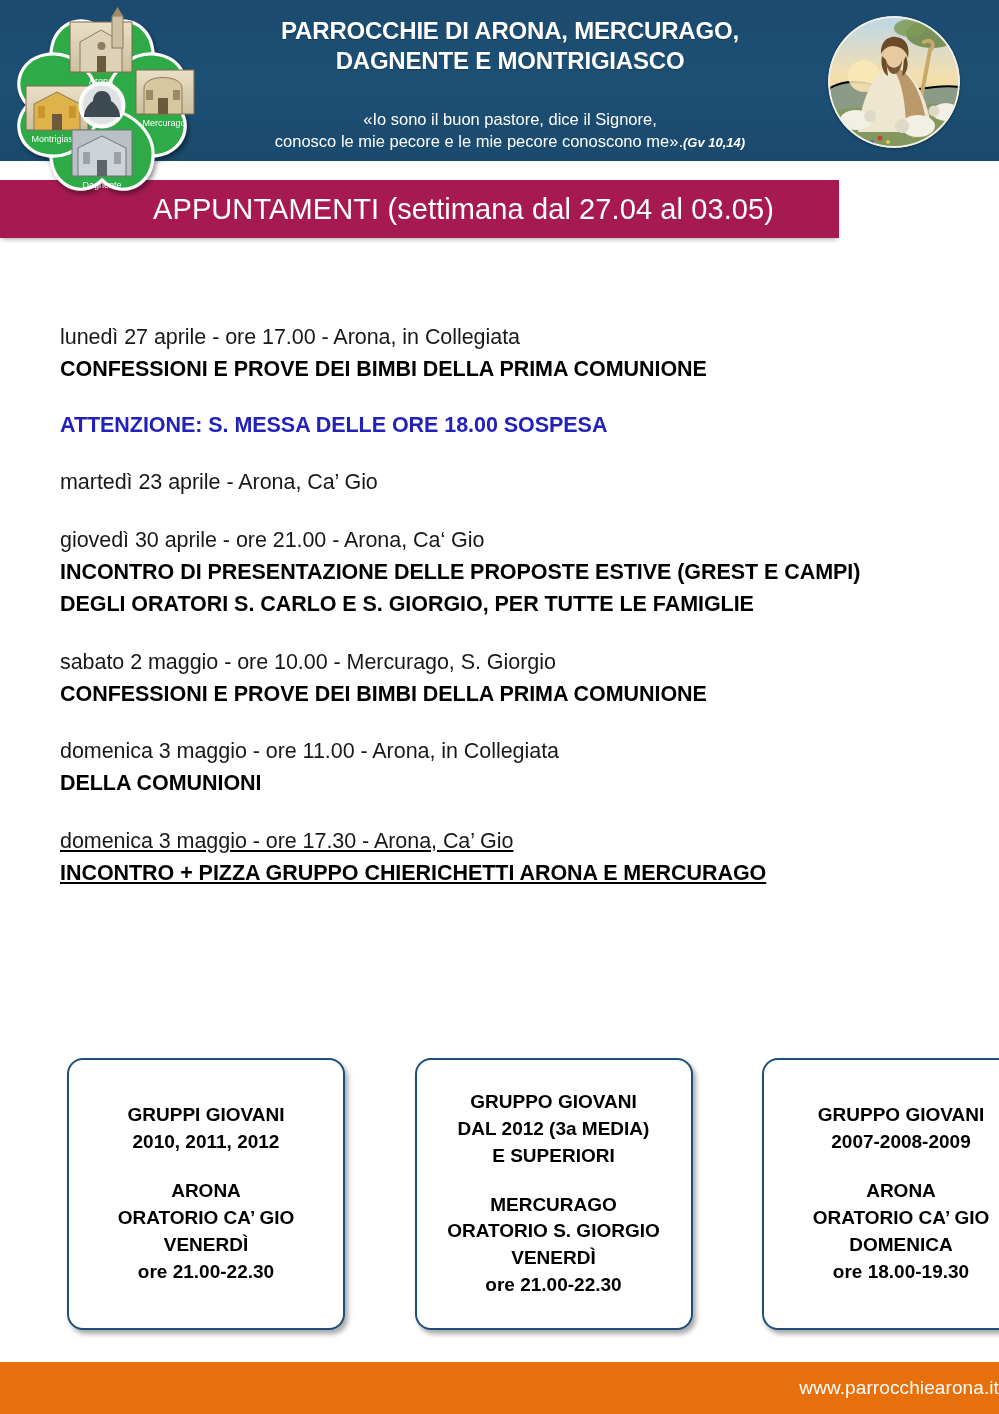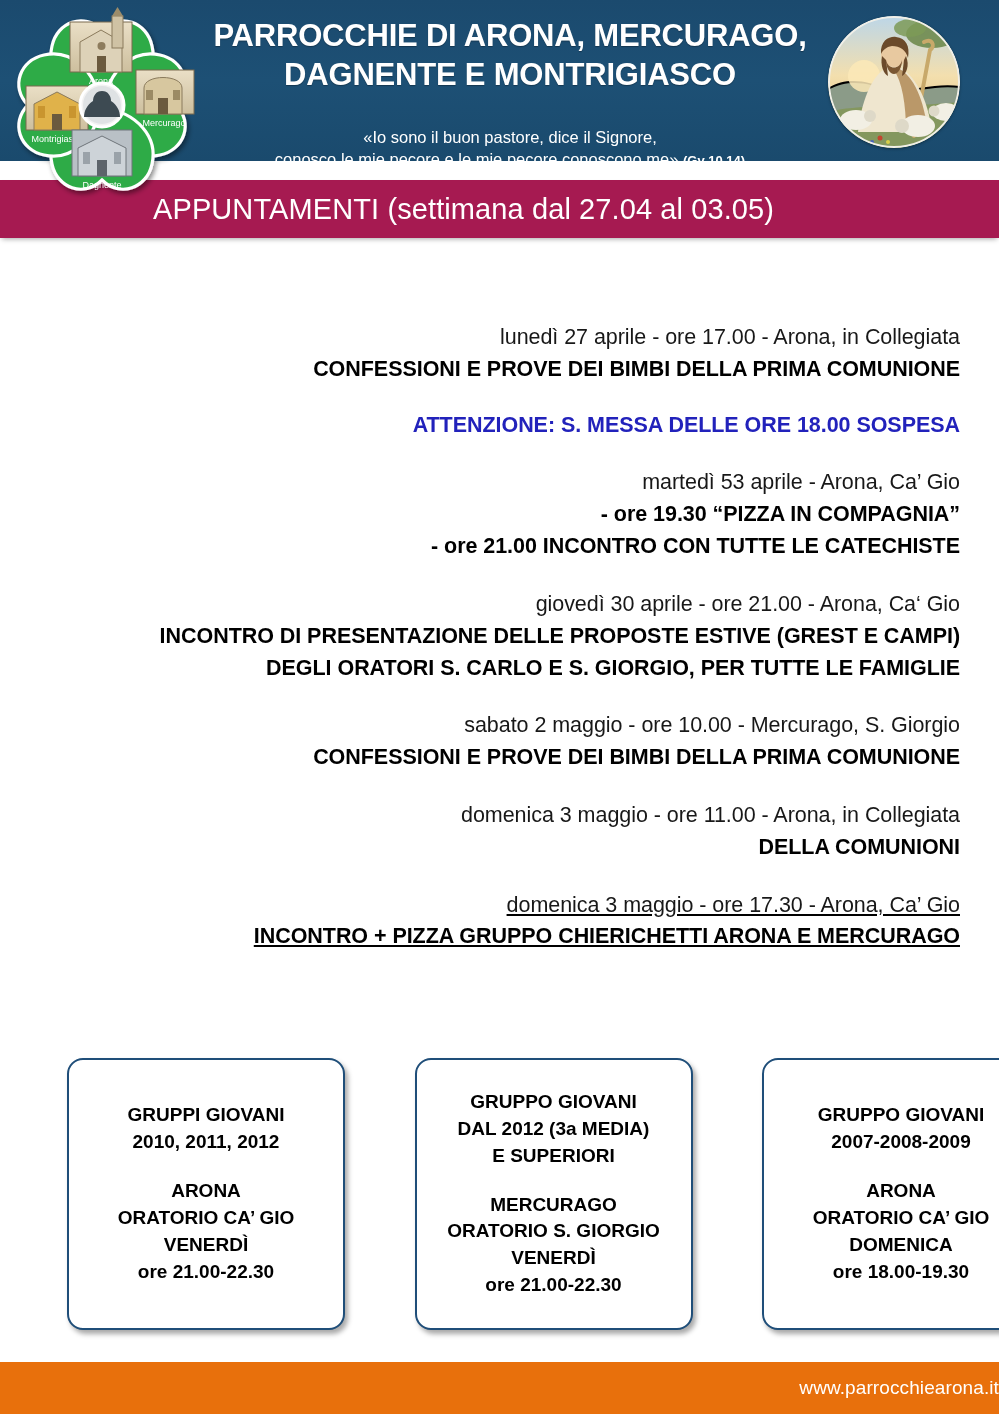--- a/index.html
+++ b/index.html
@@ -31,36 +31,37 @@
   .header-center {
     position: absolute;
     left: 200px;
     top: 16px;
     width: 620px;
     text-align: center;
     color: #ffffff;
   }
   .header-title {
     font-family: "Liberation Sans", sans-serif;
-    font-size: 31px;
+    font-size: 24px;
     font-weight: bold;
     line-height: 1.26;
     letter-spacing: -0.2px;
     white-space: pre-line;
     text-shadow: 0 1px 1px rgba(0,0,0,0.3);
   }
   .header-quote {
     margin-top: 11px;
     font-size: 16.5px;
     font-weight: normal;
     line-height: 1.32;
     white-space: pre-line;
   }
   .header-quote .ref {
     font-size: 13px;
+    font-style: italic;
     font-weight: bold;
   }
 
   
   .clover {
     position: absolute;
     left: 4px;
     top: 2px;
     width: 196px;
     height: 200px;
@@ -80,21 +81,21 @@
     z-index: 5;
     box-shadow: 0 1px 3px rgba(0,0,0,0.35);
   }
   .shepherd svg { display:block; }
 
   
   .titlebar {
     position: absolute;
     left: 0;
     top: 180px;
-    width: 999px;
+    width: 839px;
     height: 58px;
     background: #a61a51;
     box-shadow: 0 3px 5px -2px rgba(0,0,0,0.35);
     z-index: 2;
     text-decoration: underline;
   }
   .titlebar-text {
     position: absolute;
     left: 153px;
     top: 0;
@@ -109,21 +110,20 @@
 
   
   .body-area {
     position: absolute;
     left: 60px;
     top: 322px;
     width: 900px;
   }
   .event {
     margin-bottom: 26px;
-    text-align: right;
   }
   .event:last-child { margin-bottom: 6px; text-decoration: underline; }
   .ev-when {
     font-size: 21.5px;
     font-weight: normal;
     color: #181818;
     line-height: 1.48;
     letter-spacing: -0.05px;
   }
   .ev-what {
@@ -342,23 +342,21 @@
 
   <div class="body-area">
 
     <div class="event">
       <div class="ev-when">lunedì 27 aprile - ore 17.00 - Arona, in Collegiata</div>
       <div class="ev-what">CONFESSIONI E PROVE DEI BIMBI DELLA PRIMA COMUNIONE</div>
       <div class="ev-note">ATTENZIONE: S. MESSA DELLE ORE 18.00 SOSPESA</div>
     </div>
 
     <div class="event">
-      <div class="ev-when">martedì 53 aprile - Arona, Ca’ Gio</div>
-      <div class="ev-what">- ore 19.30 “PIZZA IN COMPAGNIA”
-- ore 21.00 INCONTRO CON TUTTE LE CATECHISTE</div>
+      <div class="ev-when">martedì 23 aprile - Arona, Ca’ Gio</div>
     </div>
 
     <div class="event">
       <div class="ev-when">giovedì 30 aprile - ore 21.00 - Arona, Ca‘ Gio</div>
       <div class="ev-what">INCONTRO DI PRESENTAZIONE DELLE PROPOSTE ESTIVE (GREST E CAMPI)
 DEGLI ORATORI S. CARLO E S. GIORGIO, PER TUTTE LE FAMIGLIE</div>
     </div>
 
     <div class="event">
       <div class="ev-when">sabato 2 maggio - ore 10.00 - Mercurago, S. Giorgio</div>

